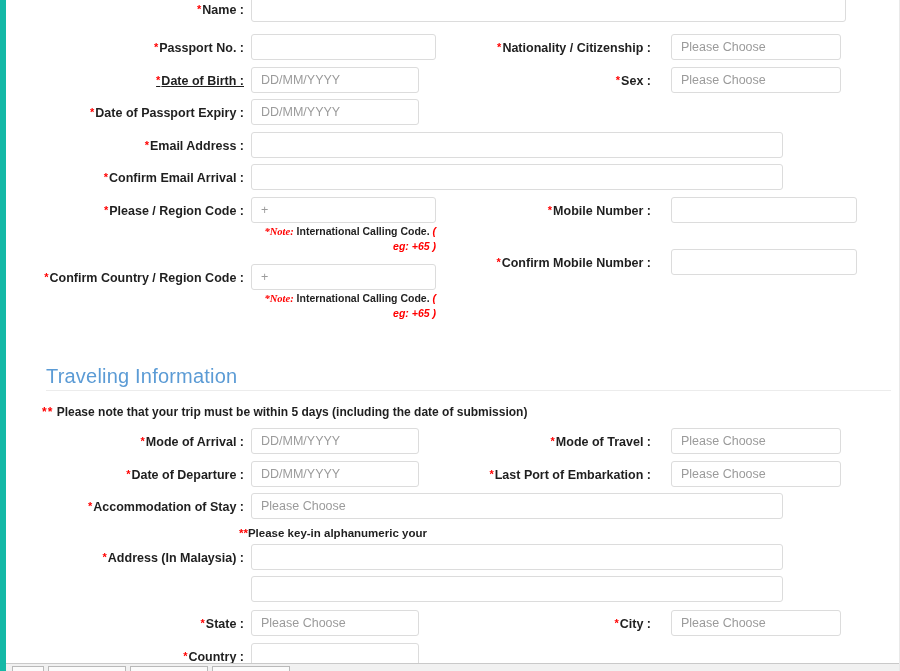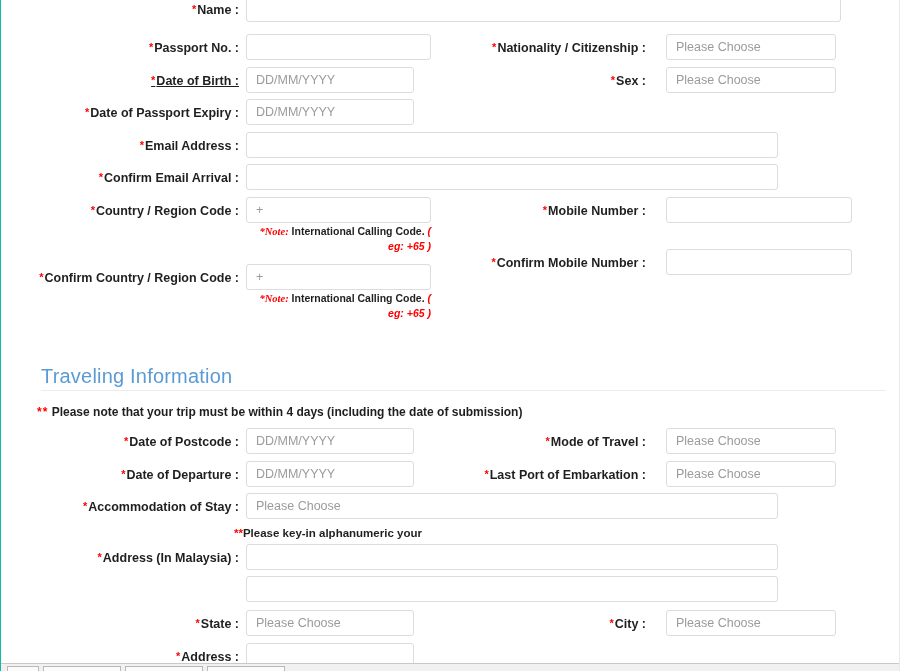--- a/index.html
+++ b/index.html
@@ -7,21 +7,21 @@
     margin: 0; padding: 0;
     width: 900px; height: 671px;
     overflow: hidden;
     background: #ffffff;
     font-family: "Liberation Sans", sans-serif;
   }
   #page {
     position: relative;
     width: 900px; height: 671px;
     background: #ffffff;
-    border-left: 1px solid #14b8a6;
+    border-left: 6px solid #14b8a6;
     border-right: 1px solid #e9e9e9;
     overflow: hidden;
   }
 
   .label {
     position: absolute;
     text-align: right;
     font-size: 12.5px;
     font-weight: bold;
     color: #1f1f1f;
@@ -153,21 +153,21 @@
     <span class="ast">*</span><span>Email Address :</span>
   </div>
   <input class="field" style="left: 245px; top: 132px; width: 532px;" placeholder="">
 
   <div class="label" style="left:50px; top:164px; width:188px;">
     <span class="ast">*</span><span>Confirm Email Arrival :</span>
   </div>
   <input class="field" style="left: 245px; top: 164px; width: 532px;" placeholder="">
 
   <div class="label" style="left:60px; top:197px; width:178px;">
-    <span class="ast">*</span><span>Country / Region Code :</span>
+    <span class="ast">*</span><span>Please / Region Code :</span>
   </div>
   <input class="field plus" style="left: 245px; top: 197px; width: 185px;" placeholder="+">
 
   <div class="label" style="left:440px; top:197px; width:205px;">
     <span class="ast">*</span><span>Mobile Number :</span>
   </div>
   <input class="field" style="left: 665px; top: 197px; width: 186px;" placeholder="">
 
   <div class="note-intl" style="left:244px; top:224px;">
     <span class="nlabel">*Note:</span>
@@ -189,25 +189,25 @@
     <span class="nlabel">*Note:</span>
     <span>International Calling Code.</span>
     <span class="eg">( eg: +65 )</span>
   </div>
 
   <div class="section-title" style="left:40px; top:365px;">Traveling Information</div>
   <div class="divider" style="left:40px; top:390px; width:845px;"></div>
 
   <div class="note-trip" style="left:36px; top:405px;">
     <span class="stars">**</span>
-    <span>Please note that your trip must be within 4 days (including the date of submission)</span>
+    <span>Please note that your trip must be within 5 days (including the date of submission)</span>
   </div>
 
   <div class="label" style="left:60px; top:428px; width:178px;">
-    <span class="ast">*</span><span>Date of Postcode :</span>
+    <span class="ast">*</span><span>Mode of Arrival :</span>
   </div>
   <input class="field" style="left: 245px; top: 428px; width: 168px;" placeholder="DD/MM/YYYY">
 
   <div class="label" style="left:440px; top:428px; width:205px;">
     <span class="ast">*</span><span>Mode of Travel :</span>
   </div>
   <input class="field" style="left: 665px; top: 428px; width: 170px;" placeholder="Please Choose">
 
   <div class="label" style="left:50px; top:461px; width:188px;">
     <span class="ast">*</span><span>Date of Departure :</span>
@@ -239,21 +239,21 @@
     <span class="ast">*</span><span>State :</span>
   </div>
   <input class="field" style="left: 245px; top: 610px; width: 168px;" placeholder="Please Choose">
 
   <div class="label" style="left:440px; top:610px; width:205px;">
     <span class="ast">*</span><span>City :</span>
   </div>
   <input class="field" style="left: 665px; top: 610px; width: 170px;" placeholder="Please Choose">
 
   <div class="label" style="left:60px; top:643px; width:178px;">
-    <span class="ast">*</span><span>Address :</span>
+    <span class="ast">*</span><span>Country :</span>
   </div>
   <input class="field" style="left: 245px; top: 643px; width: 168px;" placeholder="">
 
   <div class="taskbar">
     <div class="taskbtn" style="left:6px;  width:32px;"></div>
     <div class="taskbtn" style="left:42px; width:78px;"></div>
     <div class="taskbtn" style="left:124px; width:78px;"></div>
     <div class="taskbtn" style="left:206px; width:78px;"></div>
   </div>
 

